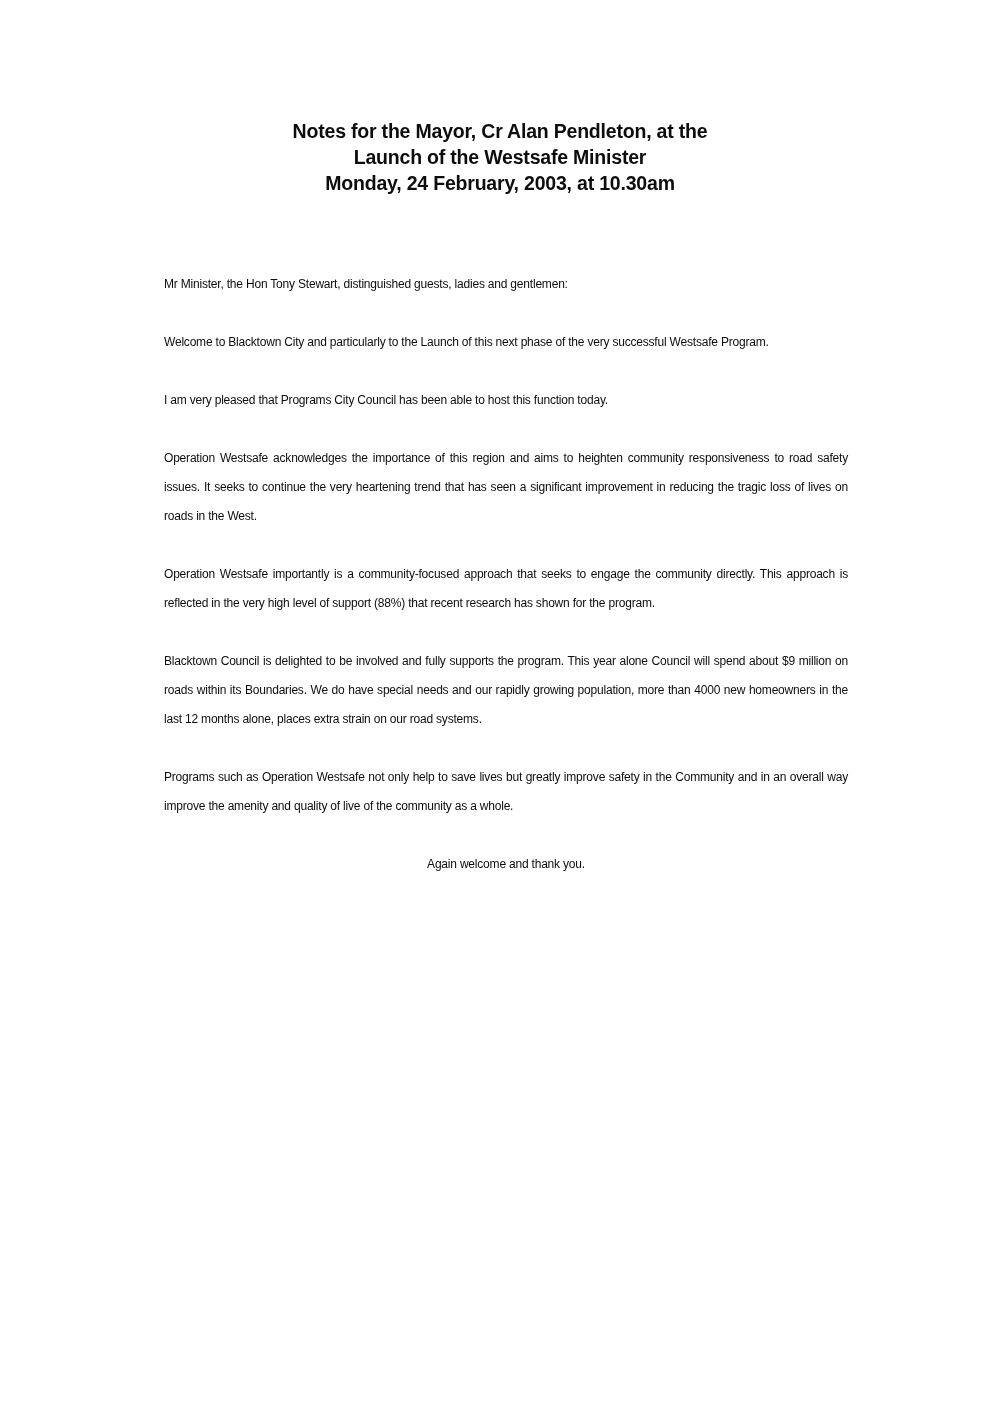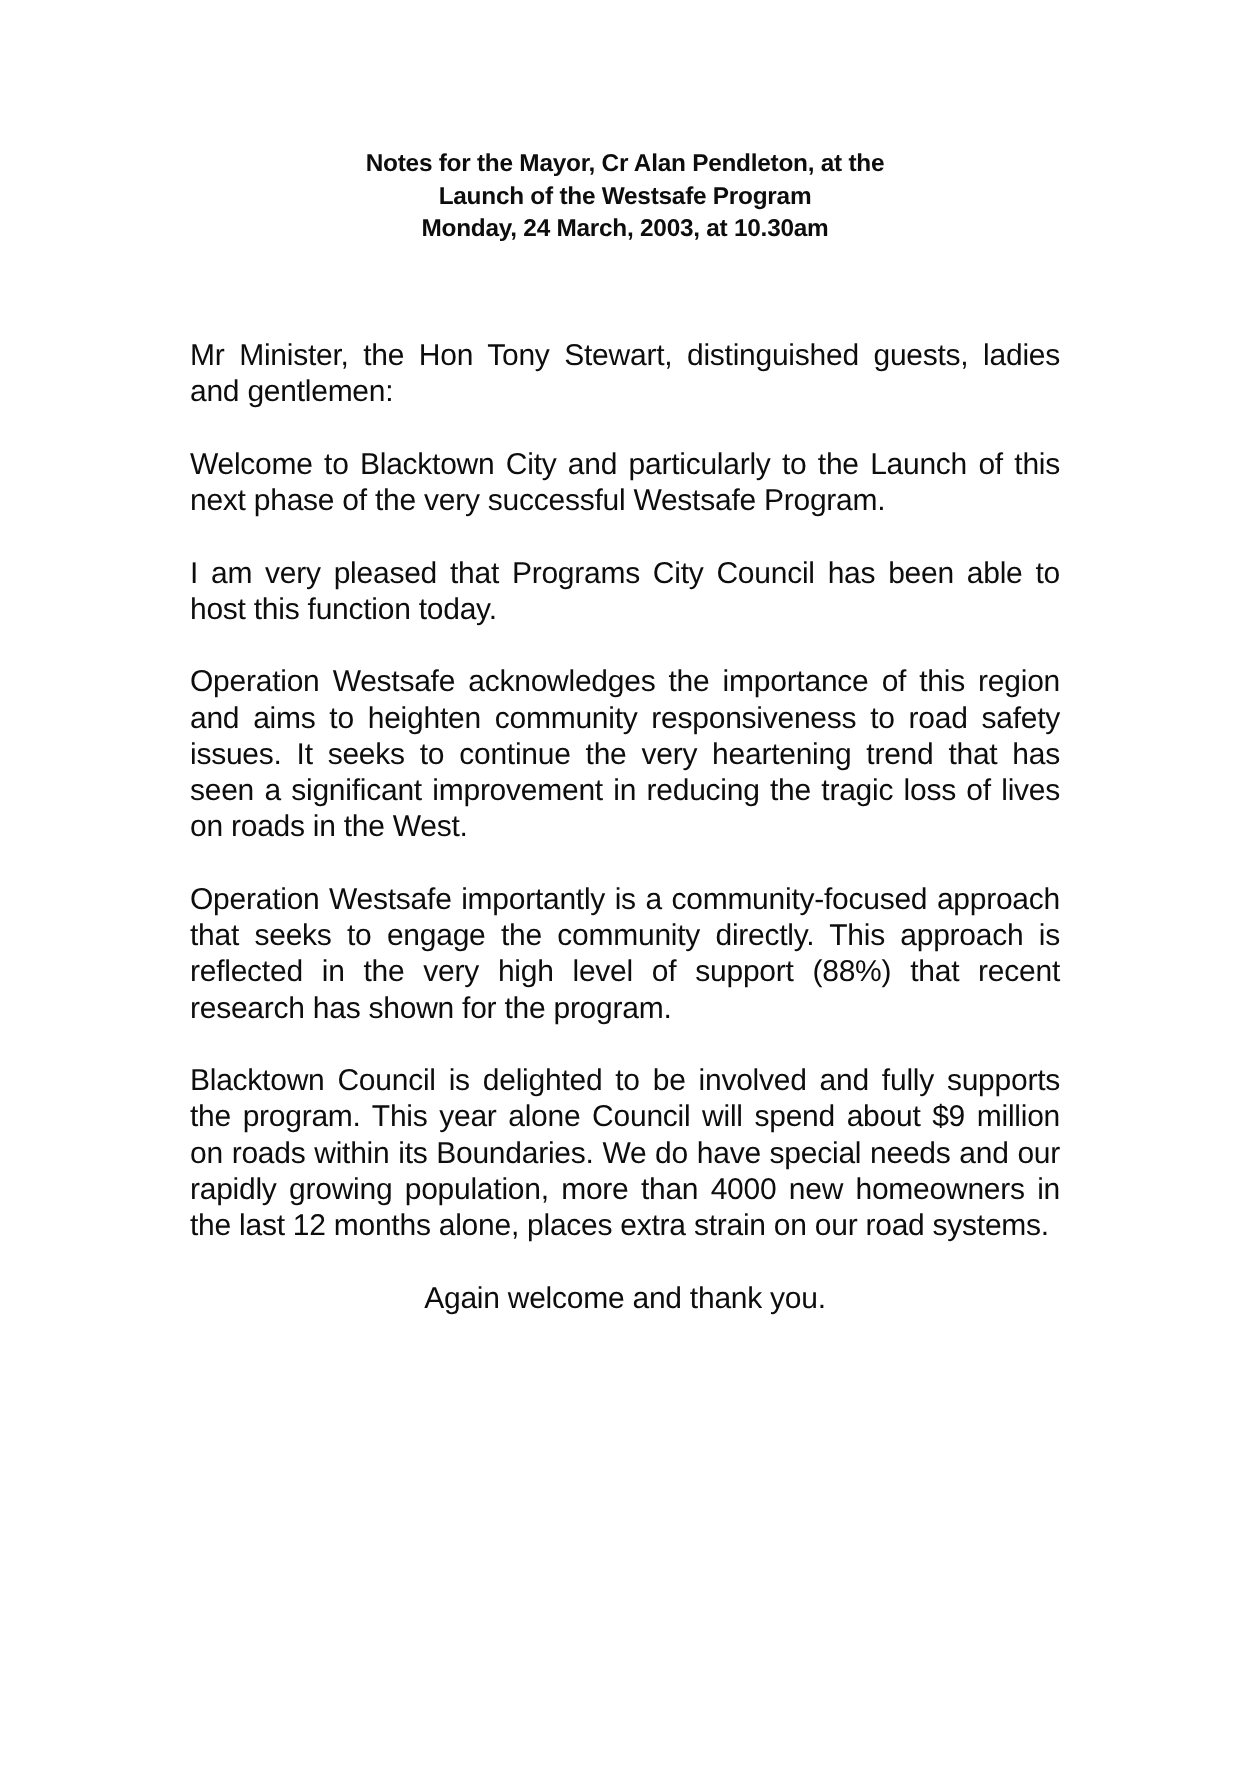--- a/index.html
+++ b/index.html
@@ -23,44 +23,45 @@
     font-weight: bold;
     font-size: 19.5px;
     line-height: 26px;
     letter-spacing: -0.2px;
     margin-bottom: 74px;
   }
   .doc-header .header-line {
     white-space: nowrap;
   }
   .doc-body p {
-    margin: 0 0 29px 0;
-    font-size: 24px;
+    margin: 0 0 29px 12px;
+    font-size: 12px;
     line-height: 29px;
     letter-spacing: -0.2px;
     text-align: justify;
   }
   .doc-body p:last-child {
     text-align: center;
   }
 </style>
 </head>
 <body>
 
 <div class="page">
 
   <div class="doc-header">
     <div class="header-line">Notes for the Mayor, Cr Alan Pendleton, at the</div>
-    <div class="header-line">Launch of the Westsafe Program</div>
-    <div class="header-line">Monday, 24 March, 2003, at 10.30am</div>
+    <div class="header-line">Launch of the Westsafe Minister</div>
+    <div class="header-line">Monday, 24 February, 2003, at 10.30am</div>
   </div>
 
   <div class="doc-body">
     <p>Mr Minister, the Hon Tony Stewart, distinguished guests, ladies and gentlemen:</p>
     <p>Welcome to Blacktown City and particularly to the Launch of this next phase of the very successful Westsafe Program.</p>
     <p>I am very pleased that Programs City Council has been able to host this function today.</p>
     <p>Operation Westsafe acknowledges the importance of this region and aims to heighten community responsiveness to road safety issues.  It seeks to continue the very heartening trend that has seen a significant improvement in reducing the tragic loss of lives on roads in the West.</p>
     <p>Operation Westsafe importantly is a community-focused approach that seeks to engage the community directly.  This approach is reflected in the very high level of support (88%) that recent research has shown for the program.</p>
     <p>Blacktown Council is delighted to be involved and fully supports the program.  This year alone Council will spend about $9 million on roads within its Boundaries.  We do have special needs and our rapidly growing population, more than 4000 new homeowners in the last 12 months alone, places extra strain on our road systems.</p>
+    <p>Programs such as Operation Westsafe not only help to save lives but greatly improve safety in the Community and in an overall way improve the amenity and quality of live of the community as a whole.</p>
     <p>Again welcome and thank you.</p>
   </div>
 
 </div>
 
 </body></html>

